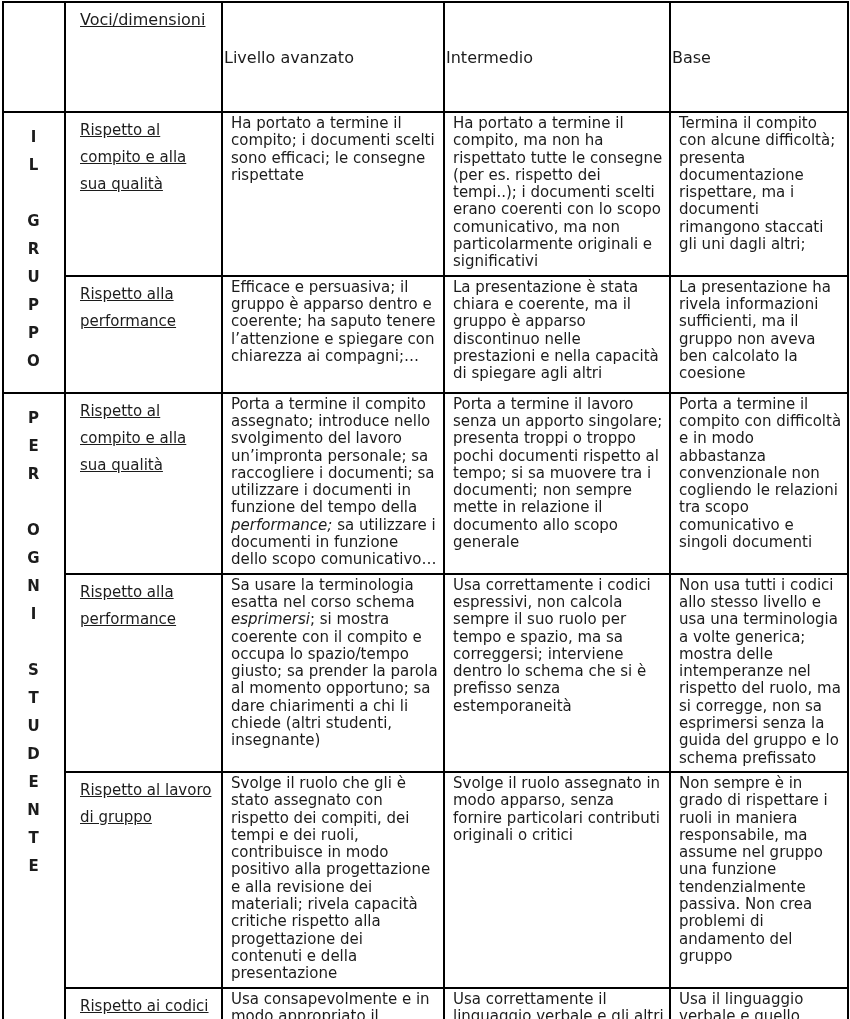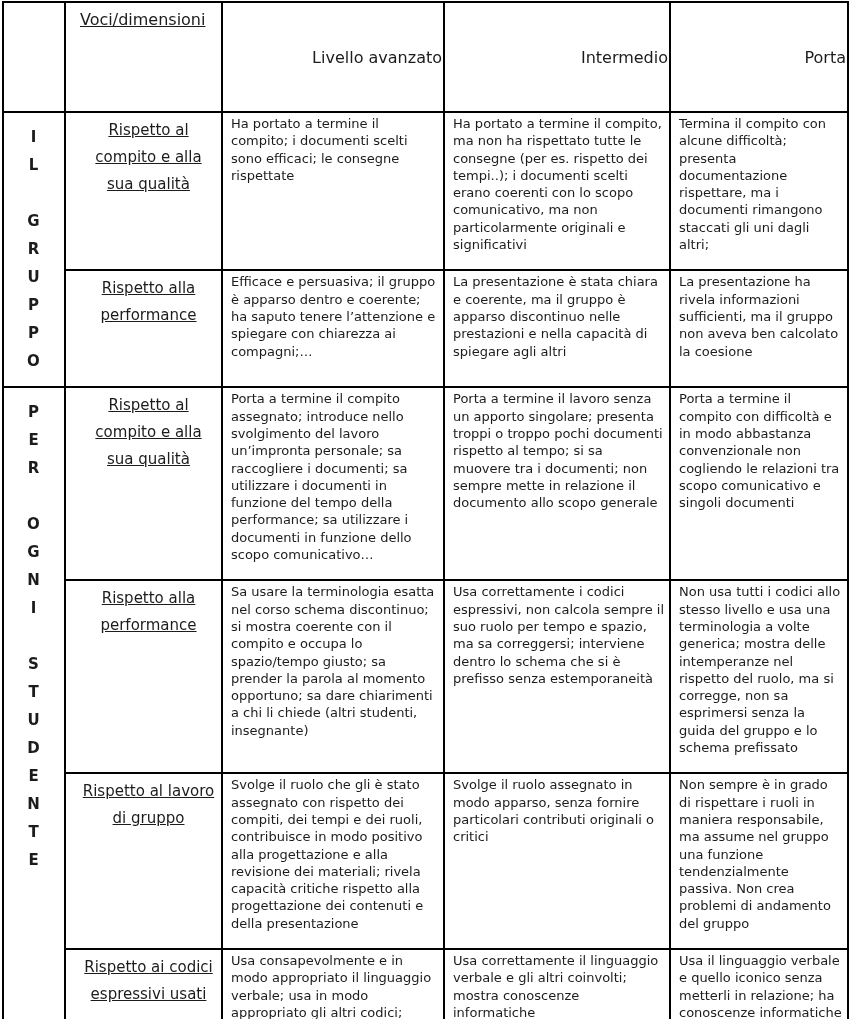--- a/index.html
+++ b/index.html
@@ -1,27 +1,27 @@
 <!DOCTYPE html>
 <html><head>
 <meta charset="utf-8">
 <style>
   html,body{margin:0;padding:0;background:#ffffff;}
   body{width:850px;height:1019px;font-family:"DejaVu Sans", sans-serif;color:#1c1c1c;}
   table.rubric{border-collapse:collapse;table-layout:fixed;margin:1px 0 0 2px;width:845px;}
   td{border:2px solid #000;vertical-align:top;overflow:hidden;background:#fff;}
   .corner-cell{background:#fff;}
   .dim-header{padding:6px 4px 0 14px;font-size:16px;line-height:22px;}
-  .level-header{text-align:right;vertical-align:middle;font-size:16px;}
+  .level-header{text-align:left;vertical-align:middle;font-size:16px;}
   .underl{text-decoration:underline;}
   .group-cell{text-align:center;padding-top:10px;}
   .vletters{font-weight:bold;font-size:15px;line-height:28px;white-space:pre-line;letter-spacing:1px;}
-  .dim-cell{padding:4px 4px 0 14px;font-size:15px;line-height:27px;text-align:center;}
-  .body-cell{padding:2px 5px 16px 8px;font-size:13px;line-height:17.3px;}
-  .ital{}
+  .dim-cell{padding:4px 4px 0 14px;font-size:15px;line-height:27px;}
+  .body-cell{padding:2px 5px 4px 8px;font-size:15px;line-height:17.3px;}
+  .ital{font-style:italic;}
 </style>
 </head>
 <body>
 
 <table class="rubric">
   <colgroup>
     <col style="width:62px">
     <col style="width:157px">
     <col style="width:222px">
     <col style="width:226px">
@@ -29,21 +29,21 @@
   </colgroup>
 
   <tbody>
       <tr style="height:110px">
     <td class="corner-cell"></td>
     <td class="dim-header">
       <span class="underl">Voci/dimensioni</span>
     </td>
     <td class="level-header">Livello avanzato</td>
     <td class="level-header">Intermedio</td>
-    <td class="level-header">Porta</td>
+    <td class="level-header">Base</td>
   </tr>
 
   <tr style="height:155px">
     <td class="group-cell" rowspan="2">
       <div class="vletters">I
 L
 
 G
 R
 U
@@ -93,21 +93,21 @@
     </td>
     <td class="body-cell"><span>Porta a termine il compito assegnato; introduce nello svolgimento del lavoro un’impronta personale; sa raccogliere i documenti; sa utilizzare i  documenti in funzione del tempo della </span><span class="ital">performance;</span><span> sa utilizzare i documenti in funzione dello scopo comunicativo…</span></td>
     <td class="body-cell">Porta a termine il lavoro senza un apporto singolare; presenta troppi o troppo pochi documenti rispetto al tempo; si sa muovere tra i documenti; non sempre mette in relazione il documento allo scopo generale</td>
     <td class="body-cell">Porta a termine il compito con difficoltà e in modo abbastanza convenzionale non cogliendo le relazioni tra scopo comunicativo e singoli documenti</td>
   </tr>
 
   <tr style="height:174px">
     <td class="dim-cell">
       <span class="underl">Rispetto alla performance</span>
     </td>
-    <td class="body-cell"><span>Sa usare la terminologia esatta nel corso schema </span><span class="ital">discontinuo</span><span>; si mostra coerente con il compito e occupa lo spazio/tempo giusto; sa prender la parola al momento opportuno; sa dare chiarimenti a chi li chiede (altri studenti, insegnante)</span></td>
+    <td class="body-cell"><span>Sa usare la terminologia esatta nel corso schema </span><span class="ital">esprimersi</span><span>; si mostra coerente con il compito e occupa lo spazio/tempo giusto; sa prender la parola al momento opportuno; sa dare chiarimenti a chi li chiede (altri studenti, insegnante)</span></td>
     <td class="body-cell">Usa correttamente i codici espressivi, non calcola sempre il suo ruolo per tempo e spazio, ma sa correggersi; interviene dentro lo schema che si è prefisso senza estemporaneità</td>
     <td class="body-cell">Non usa tutti i codici allo stesso livello e usa una terminologia a volte generica; mostra delle intemperanze nel rispetto del ruolo, ma si corregge, non sa esprimersi senza la guida del gruppo e lo schema prefissato</td>
   </tr>
 
   <tr style="height:173px">
     <td class="dim-cell">
       <span class="underl">Rispetto al lavoro di gruppo</span>
     </td>
     <td class="body-cell">Svolge il ruolo che gli è stato assegnato con rispetto dei compiti, dei tempi e dei ruoli, contribuisce in modo positivo alla progettazione e alla revisione dei materiali; rivela capacità critiche rispetto alla progettazione dei contenuti e della presentazione</td>
     <td class="body-cell">Svolge il ruolo assegnato in modo apparso, senza fornire particolari contributi originali o critici</td>

